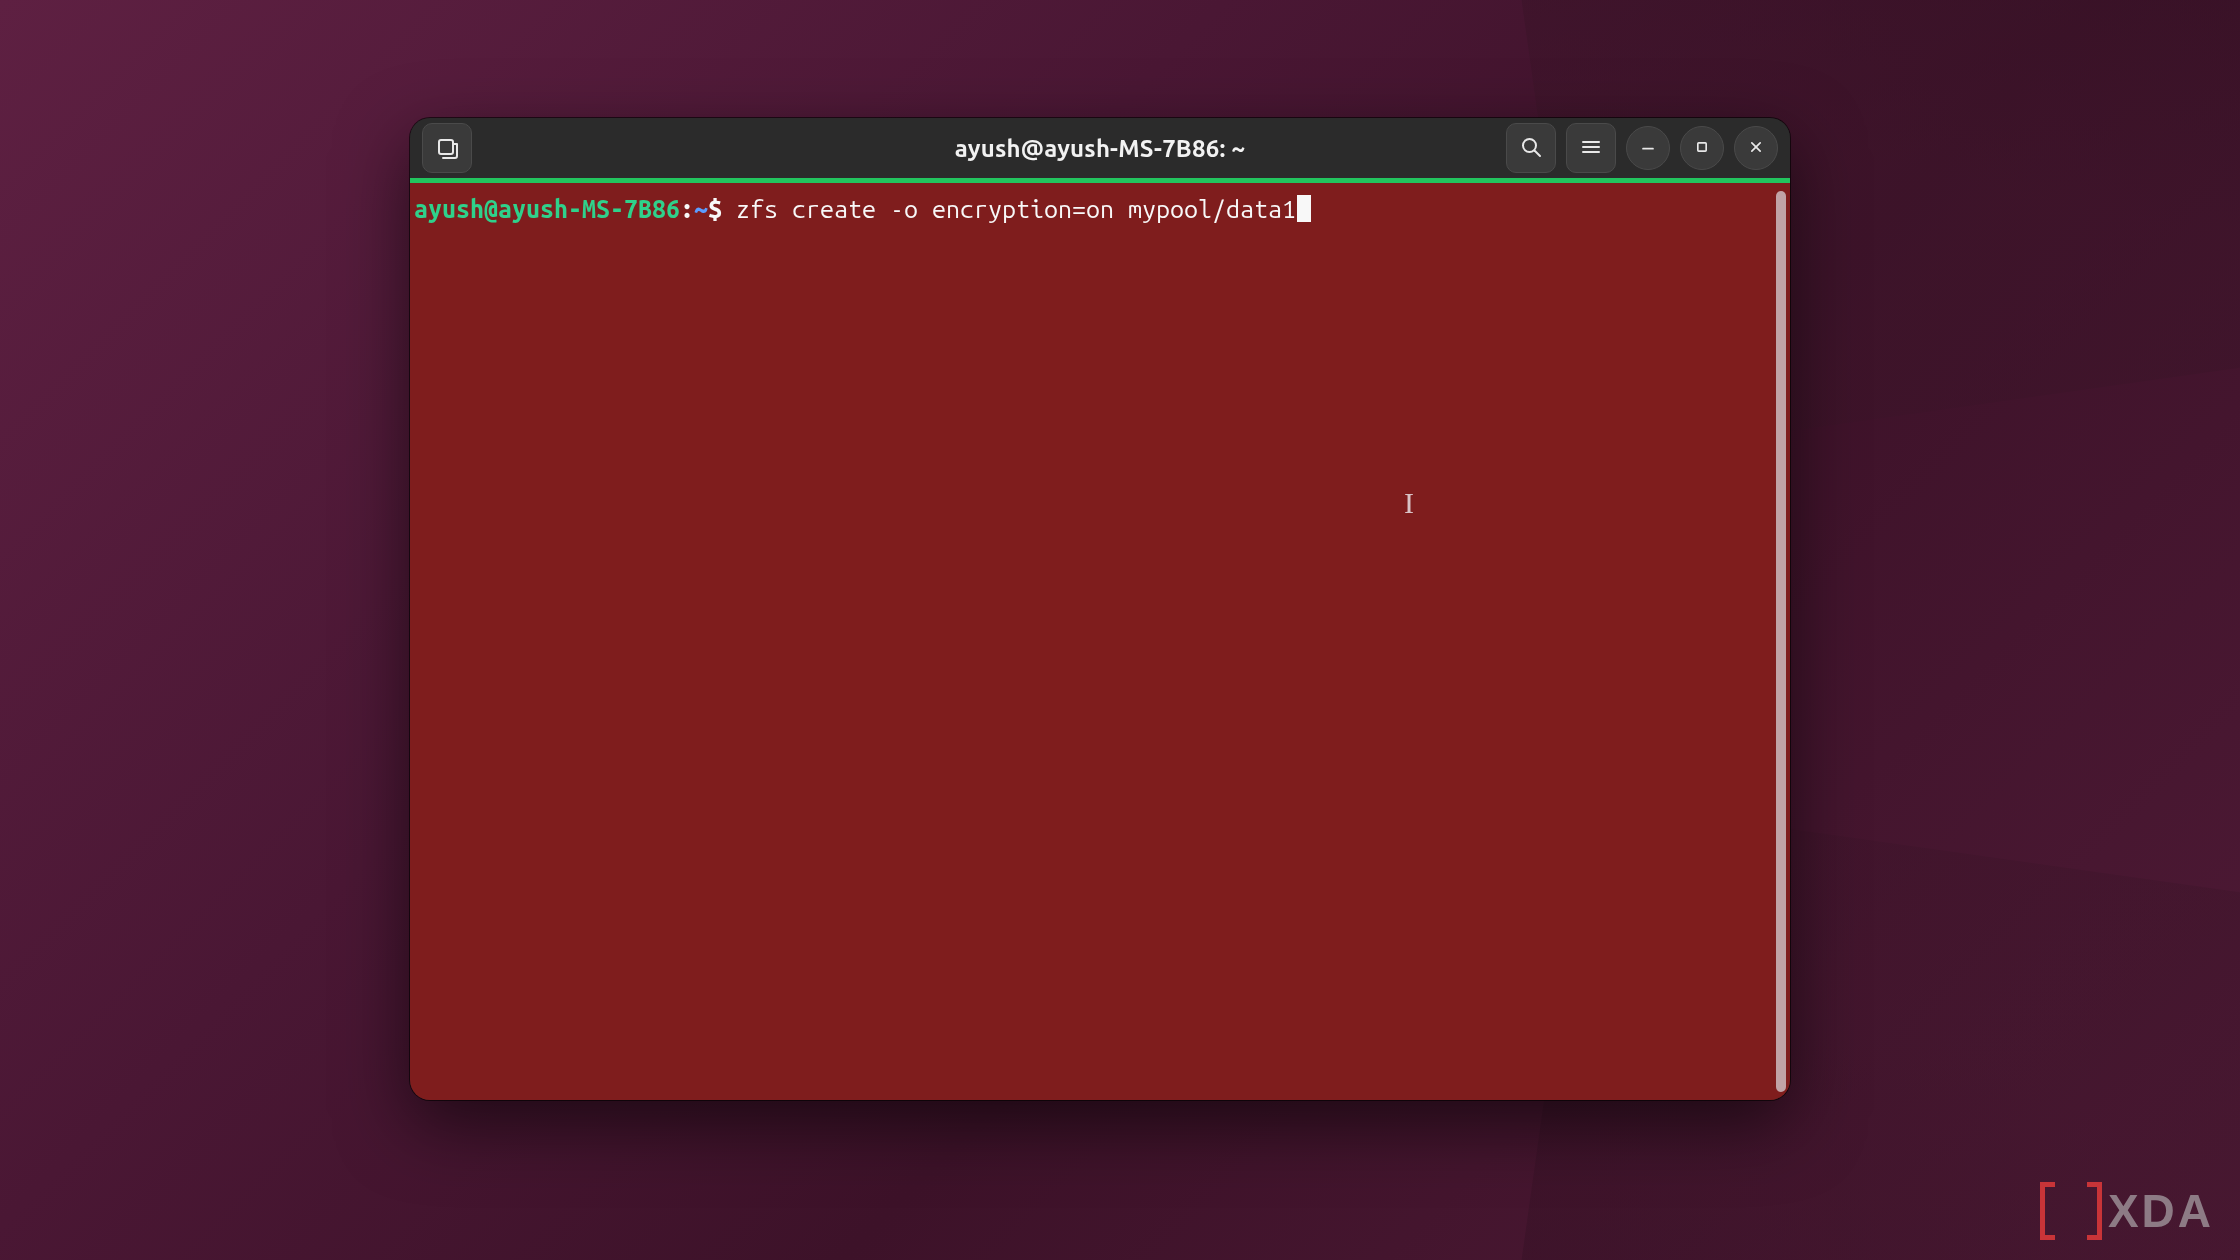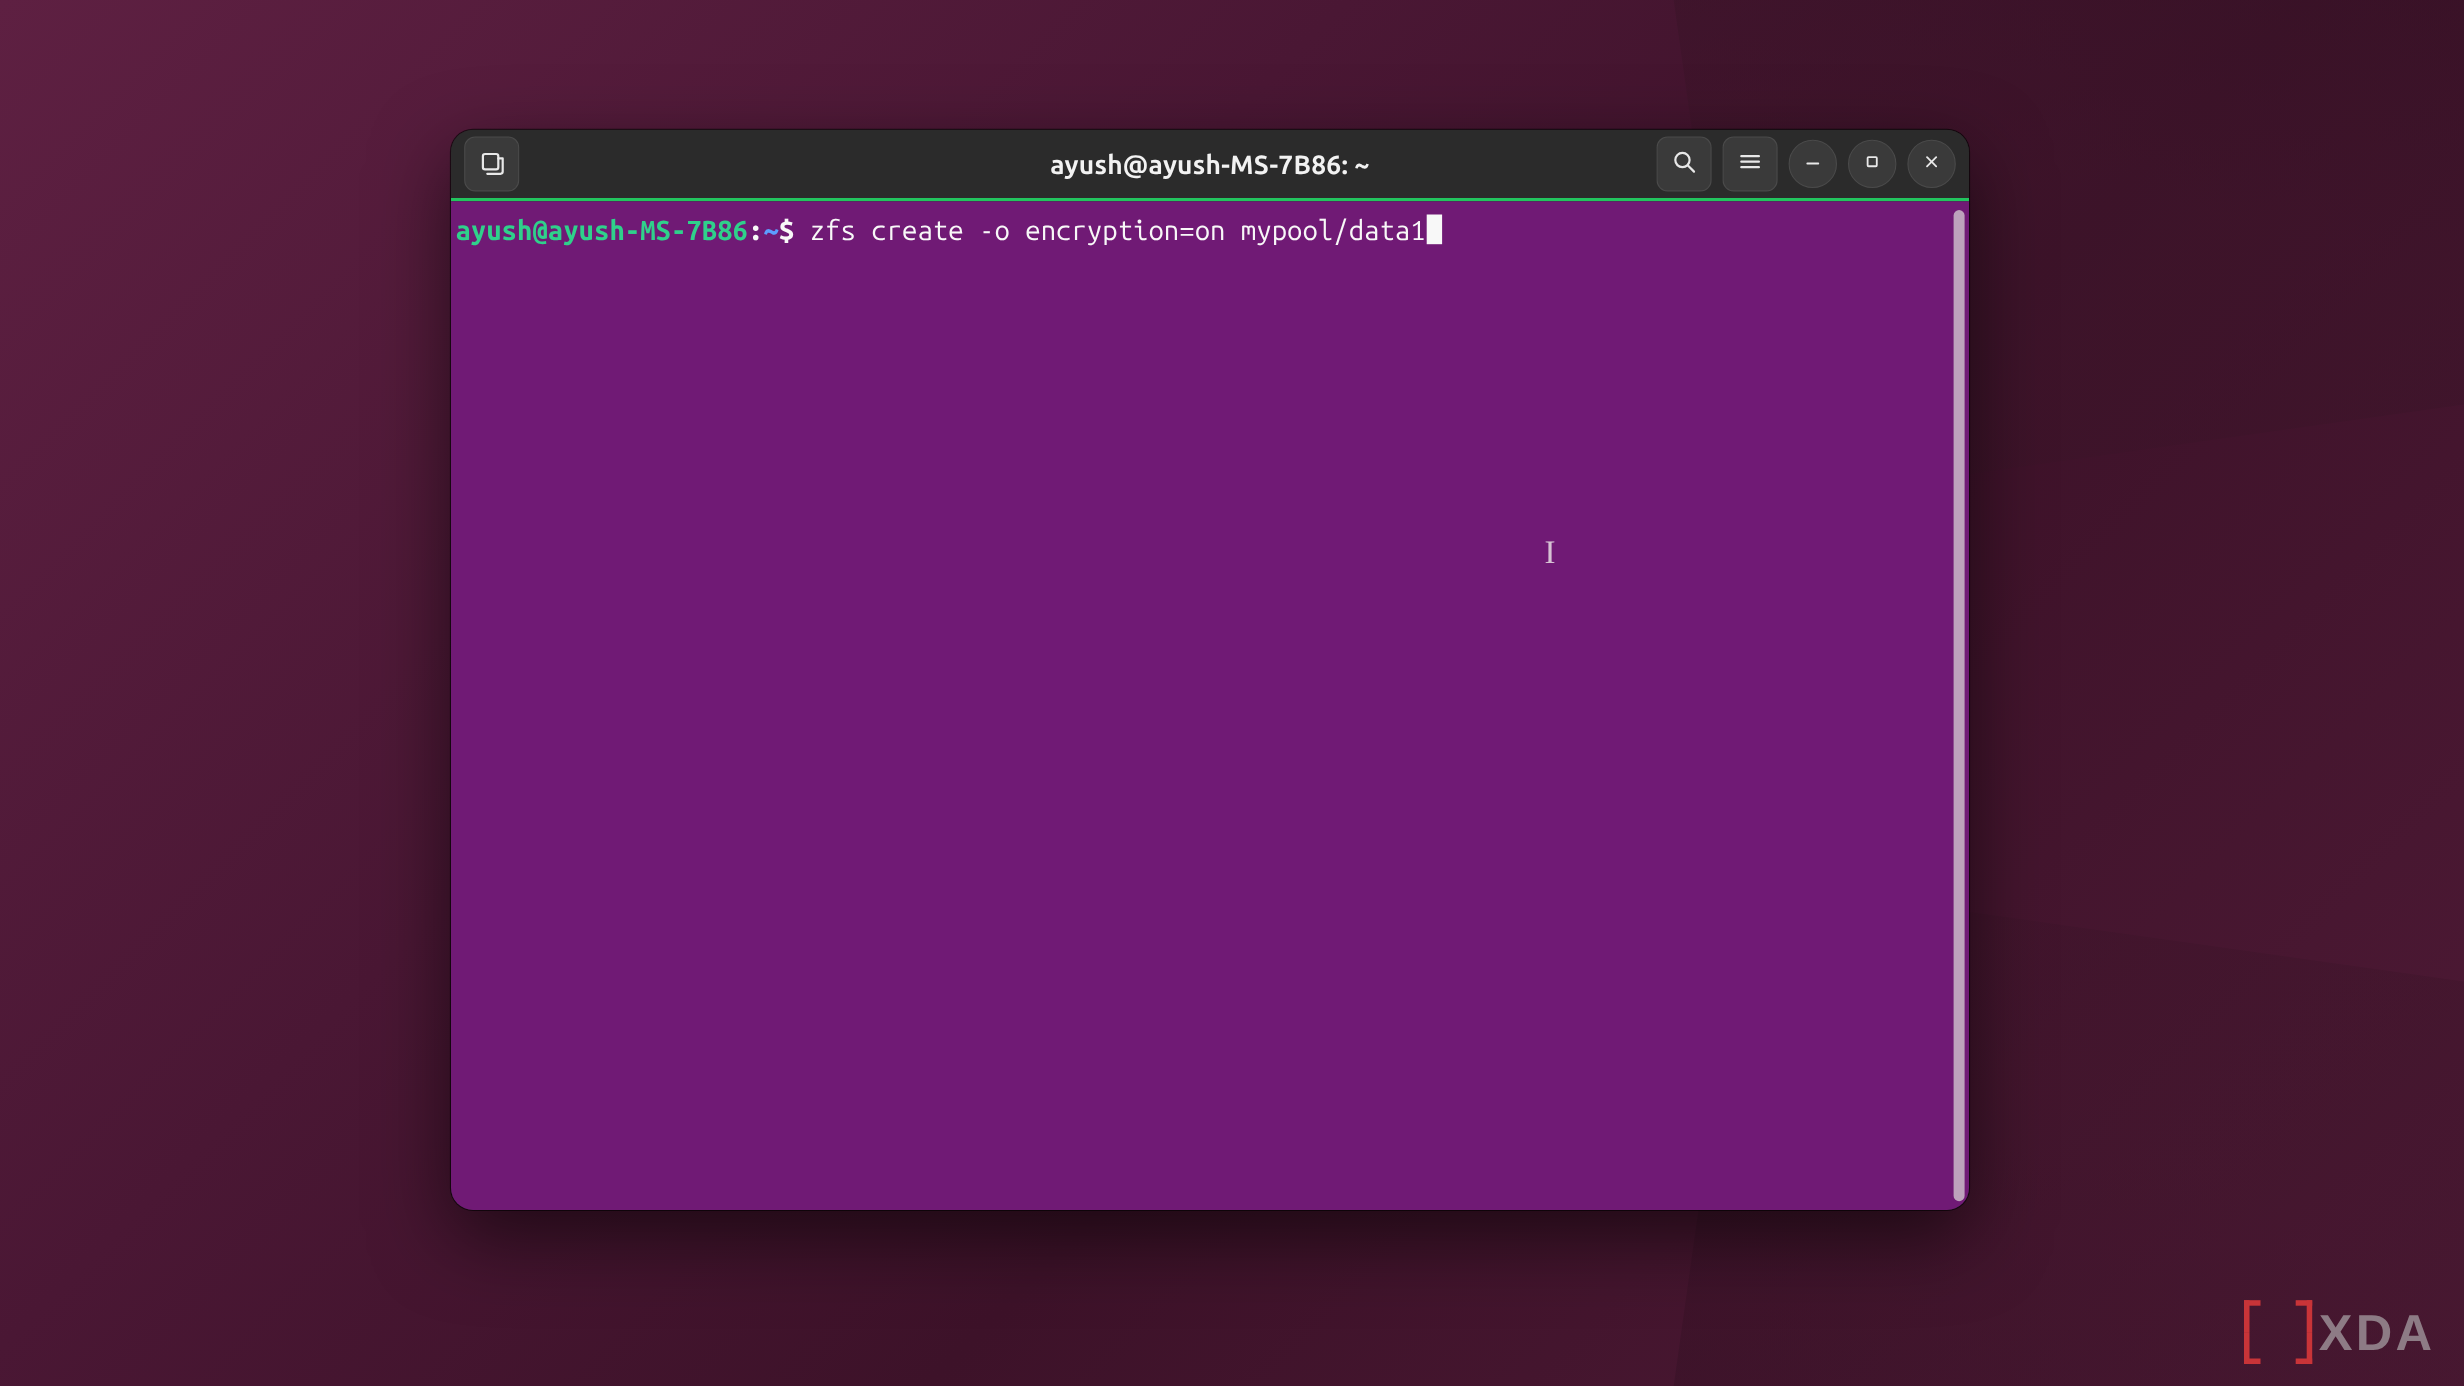--- a/index.html
+++ b/index.html
@@ -43,21 +43,21 @@
     display: flex;
     flex-direction: column;
   }
   .titlebar {
     height: 65px;
     background: #2b2b2b;
     display: flex;
     align-items: center;
     padding: 0 12px;
     gap: 8px;
-    border-bottom: 3px solid #22c55e;
+    border-bottom: 5px solid #22c55e;
   }
   .titlebar .spacer { flex: 1; }
   .title {
     color: #f2f2f2;
     font-size: 24px;
     font-weight: 600;
     letter-spacing: 0.2px;
     position: absolute;
     left: 50%;
     transform: translateX(-50%);
@@ -80,21 +80,21 @@
     border: 1px solid #4a4a4a;
   }
   .tb-btn svg { width: 24px; height: 24px; stroke: #e8e8e8; fill: none; stroke-width: 2; stroke-linecap: round; stroke-linejoin: round; }
   .tb-btn.round svg { width: 20px; height: 20px; }
   .tb-group-left { display: flex; gap: 8px; align-items: center; }
   .tb-group-right { display: flex; gap: 10px; align-items: center; }
 
   
   .term-body {
     flex: 1;
-    background: #701a75;
+    background: #7f1d1d;
     position: relative;
     font-family: "Ubuntu Mono", "DejaVu Sans Mono", Menlo, Consolas, monospace;
     font-size: 25px;
     line-height: 1.35;
     padding: 10px 12px 10px 4px;
     color: #f8f8f8;
   }
   .scrollbar {
     position: absolute;
     right: 4px; top: 8px; bottom: 8px;

